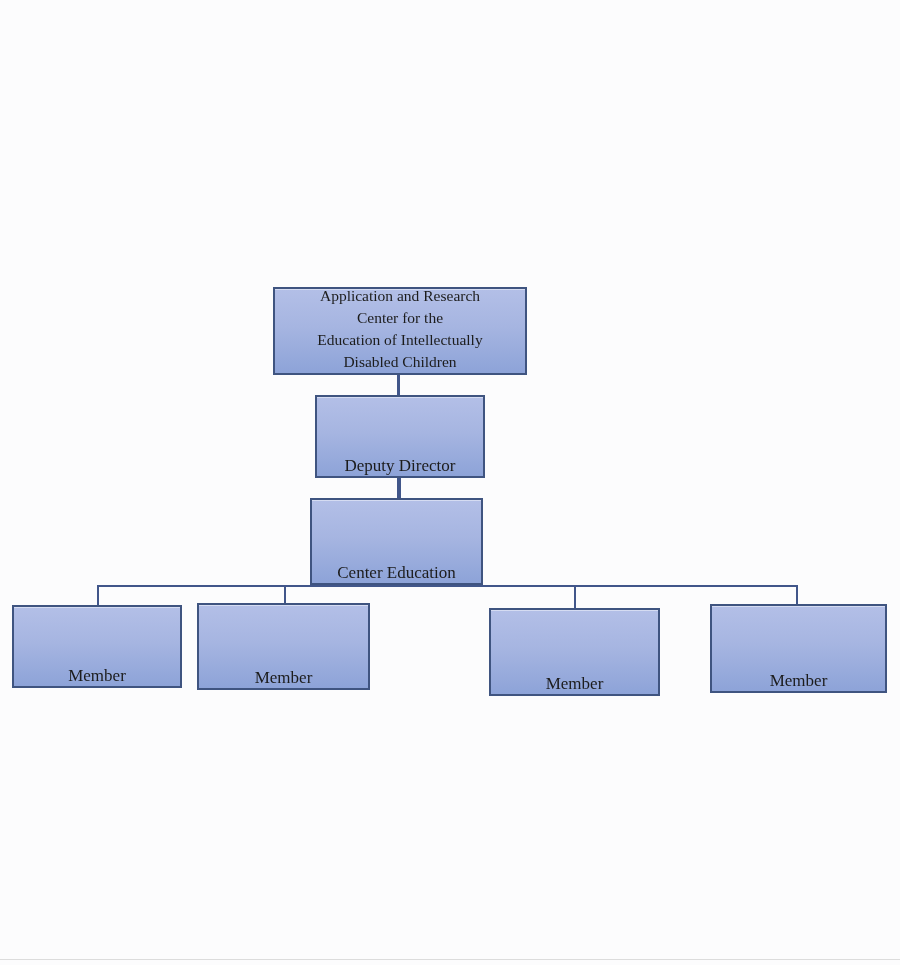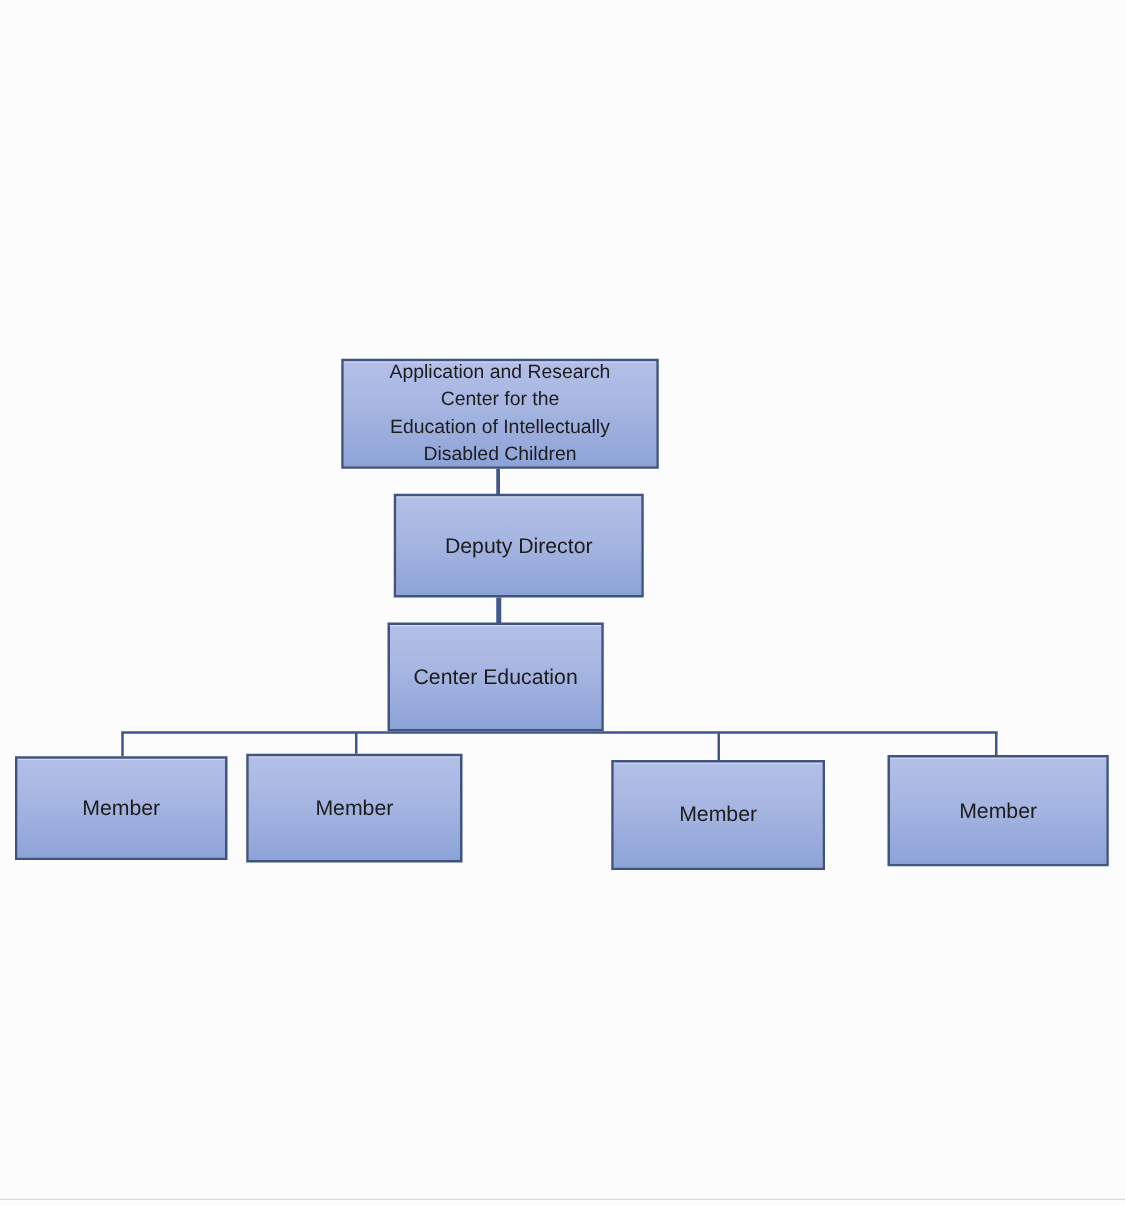--- a/index.html
+++ b/index.html
@@ -12,27 +12,28 @@
     width: 900px;
     height: 965px;
     background: #fcfcfd;
     overflow: hidden;
     font-family: "Liberation Sans", sans-serif;
   }
   .node {
     position: absolute;
     box-sizing: border-box;
     display: flex;
-    align-items: center;
+    align-items: flex-end;
     justify-content: center;
     text-align: center;
     background: linear-gradient(180deg, #b3bfe7 0%, #a6b5e1 45%, #8da3d8 100%);
     border: 2px solid #3f5480;
     box-shadow: inset 0 1px 0 rgba(255,255,255,0.45);
     color: #1c1c1c;
+    font-family: Liberation Serif, serif;
   }
   .node .label {
     white-space: pre-line;
     padding: 0 4px;
   }
   .node-root .label {
     font-size: 15.5px;
     line-height: 22px;
   }
   .node-mid .label,
@@ -69,21 +70,21 @@
   <div class="conn" style="left:574px; top:586px; width:2px; height:22px;"></div>
   <div class="conn" style="left:796px; top:586px; width:2px; height:18px;"></div>
 
   <div class="node node-root" style="left:273px; top:287px; width:254px; height:88px;">
     <div class="label">Application and Research
 Center for the
 Education of Intellectually
 Disabled Children</div>
   </div>
 
-  <div class="node node-mid" style="left:315px; top:395px; width:200px; height:83px;">
+  <div class="node node-mid" style="left:315px; top:395px; width:170px; height:83px;">
     <div class="label">Deputy Director</div>
   </div>
 
   <div class="node node-mid" style="left:310px; top:498px; width:173px; height:87px;">
     <div class="label">Center Education</div>
   </div>
 
   <div class="node node-member" style="left:12px; top:605px; width:170px; height:83px;">
     <div class="label">Member</div>
   </div>

